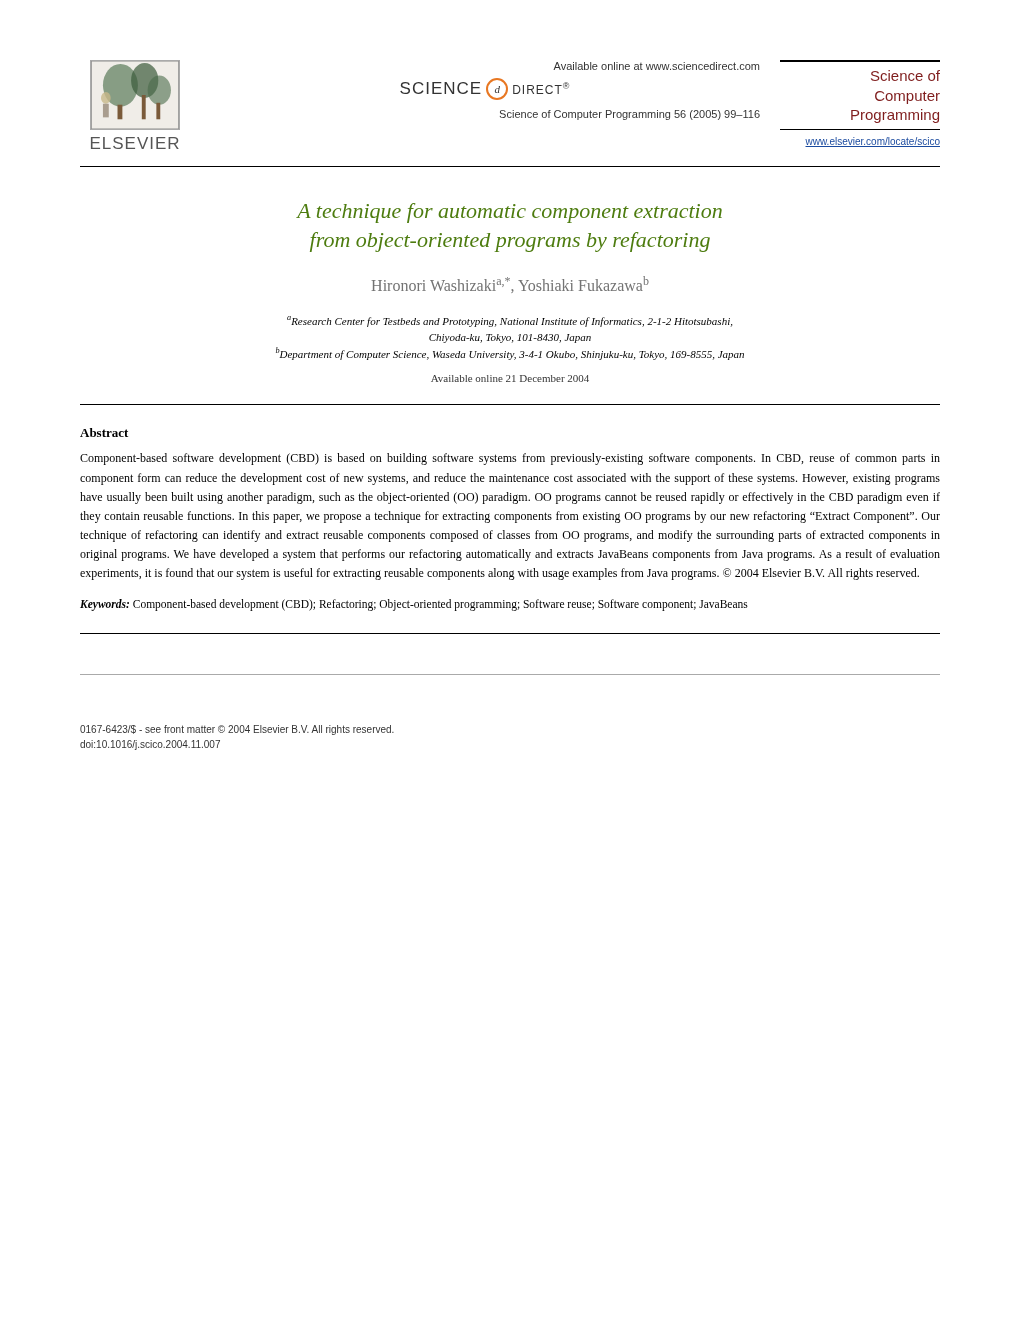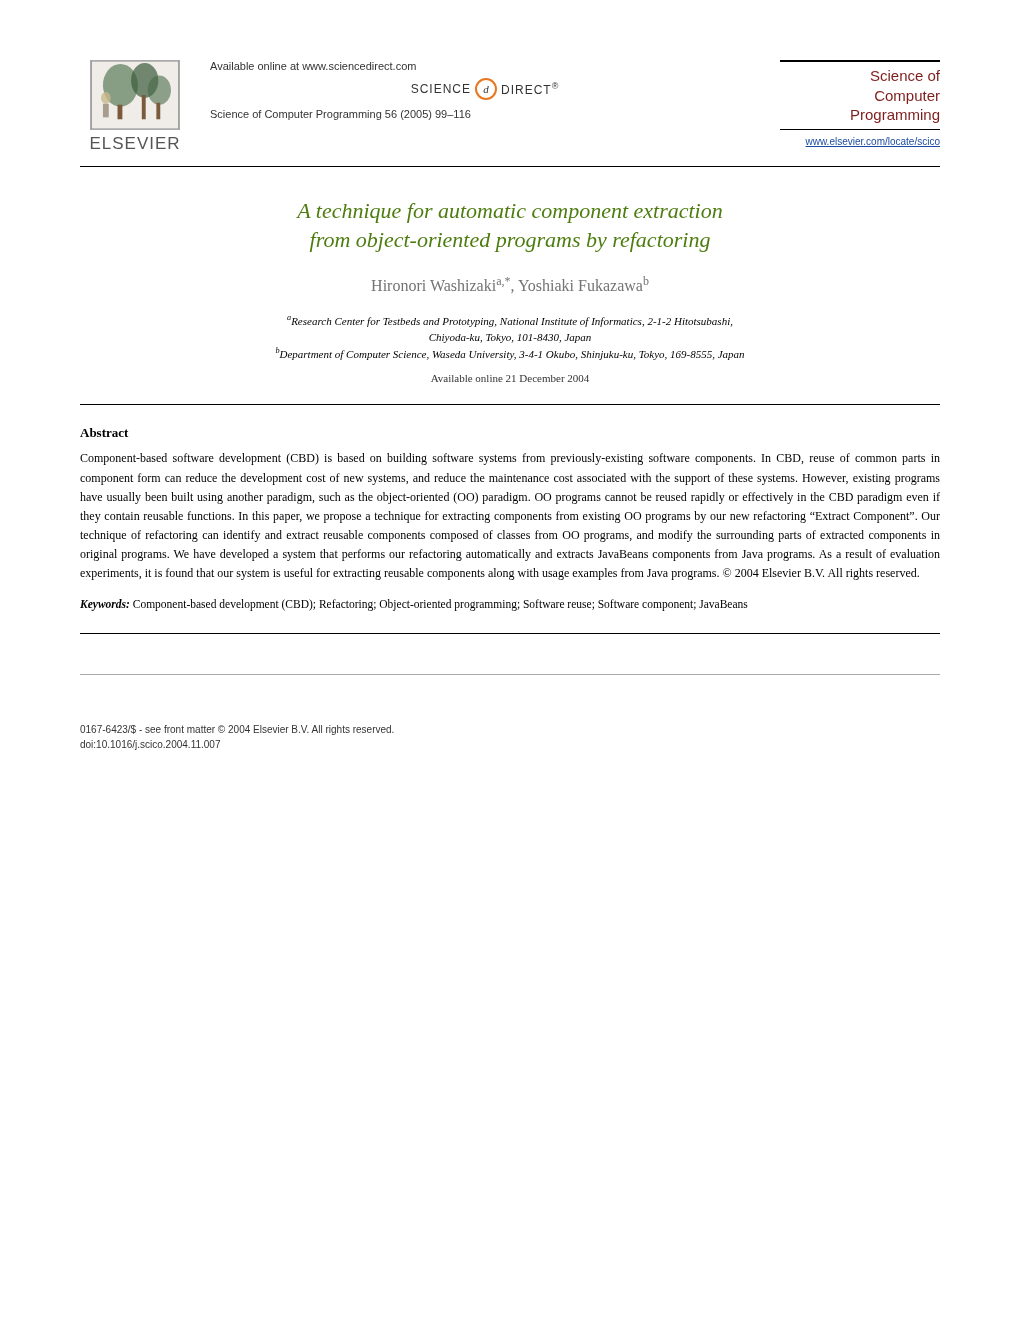--- a/index.html
+++ b/index.html
@@ -45,39 +45,39 @@
     }
     .elsevier-text {
       font-size: 17px;
       color: #555;
       margin-top: 4px;
       letter-spacing: 1px;
       font-family: Arial, sans-serif;
     }
     .center-header {
       flex: 1;
-      text-align: left;
+      text-align: right;
       padding: 0 20px;
     }
     .available-online {
       font-size: 11px;
       color: #333;
       font-family: Arial, sans-serif;
       margin-bottom: 6px;
     }
     .science-direct-logo {
       display: flex;
       align-items: center;
       justify-content: center;
       gap: 2px;
       margin-bottom: 8px;
     }
     .sd-science {
       font-family: Arial, sans-serif;
-      font-size: 12px;
+      font-size: 17px;
       font-variant: small-caps;
       color: #333;
       letter-spacing: 1px;
     }
     .sd-circle {
       width: 22px;
       height: 22px;
       border: 2px solid #e87722;
       border-radius: 50%;
       display: flex;

